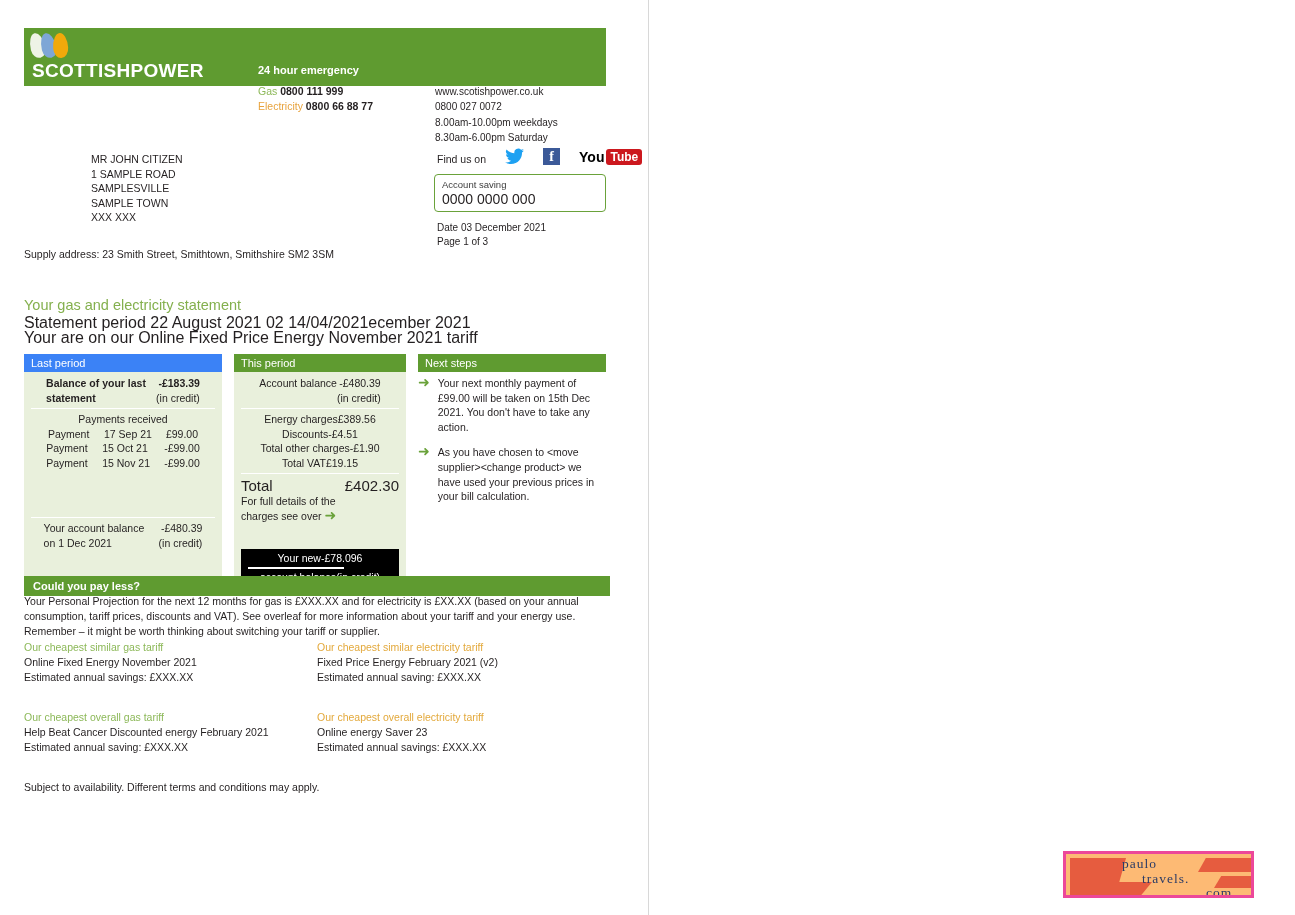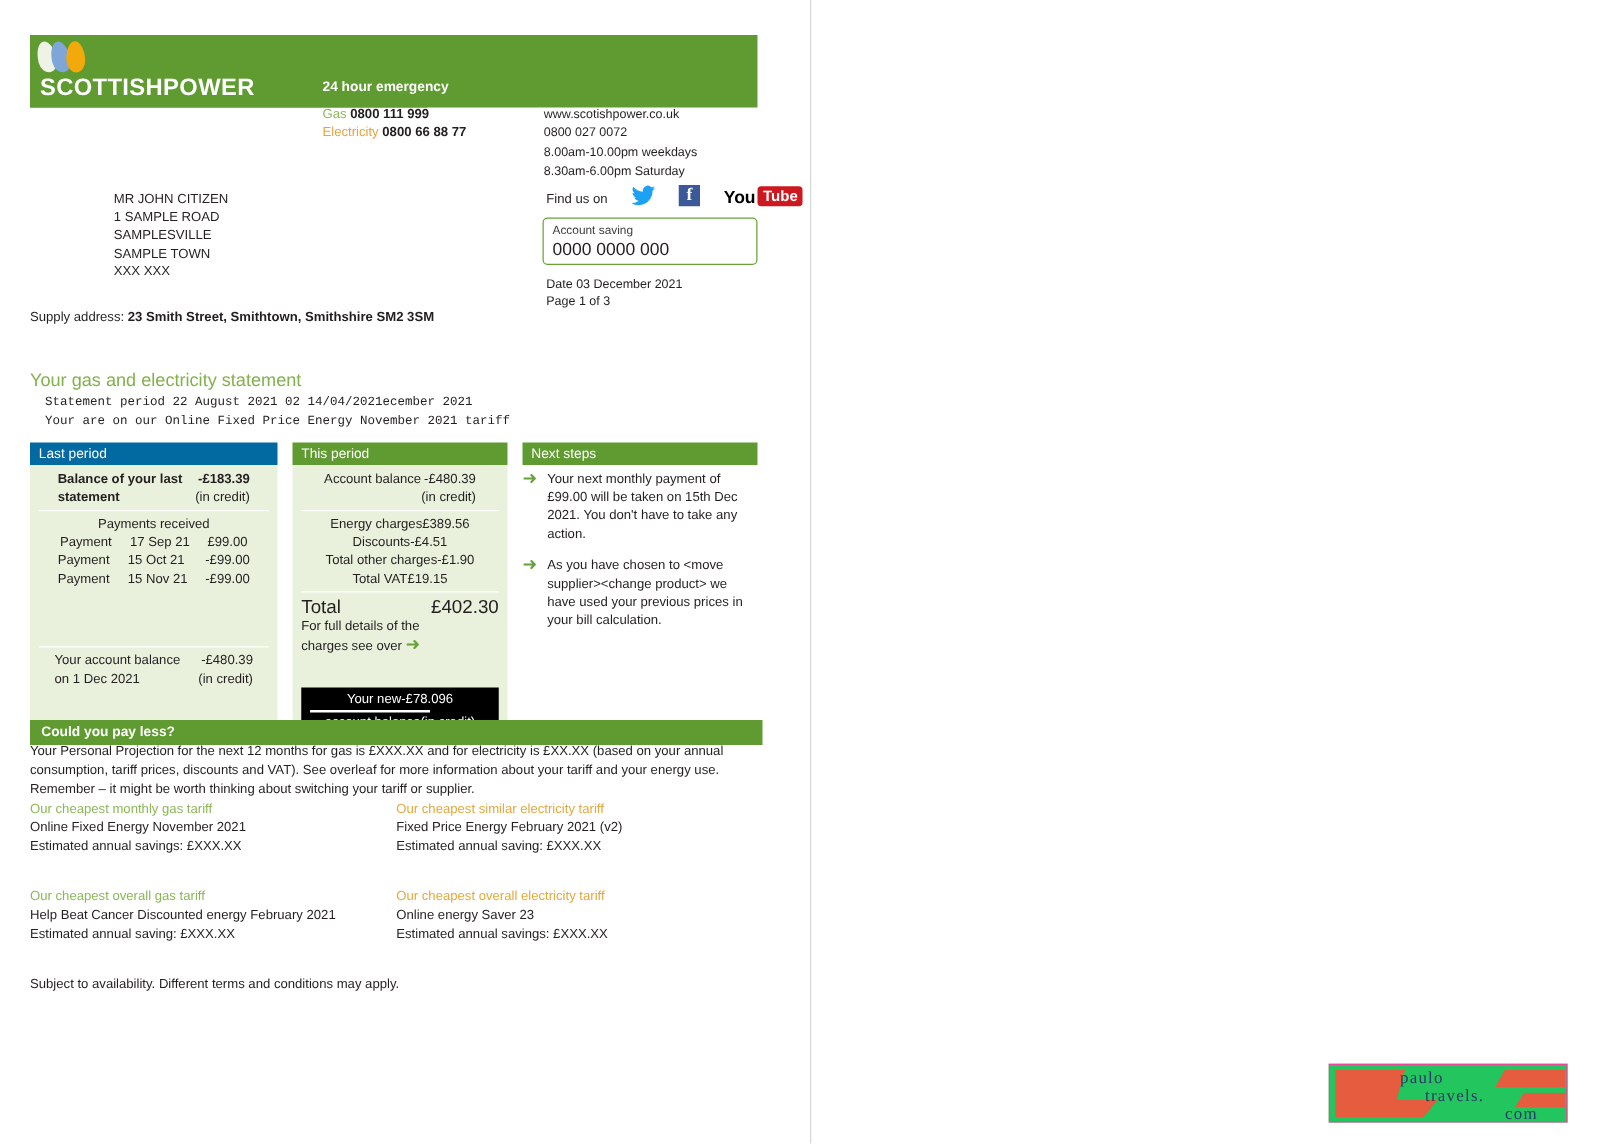--- a/index.html
+++ b/index.html
@@ -62,29 +62,29 @@
   .addr { position: absolute; left: 91px; top: 152px; font-size: 10.5px; line-height: 14.5px; }
   .acct-box {
     position: absolute; left: 434px; top: 174px; width: 172px; height: 38px;
     border: 1px solid #6aa23a; border-radius: 4px; padding: 4px 7px;
   }
   .acct-lbl { font-size: 9.5px; color: #3d3d3d; }
   .acct-val { font-size: 14px; margin-top: 1px; }
   .datebox { position: absolute; left: 437px; top: 221px; font-size: 10px; line-height: 14px; }
 
   .supply { position: absolute; left: 24px; top: 248px; font-size: 10.5px; }
-  .supply b { font-weight: bold; margin-top: 32px; }
+  .supply b { font-weight: normal; margin-top: 32px; }
 
   .stmt-h { position: absolute; left: 24px; top: 297px; font-size: 14.5px; color: #84b04e; }
-  .stmt-sub { position: absolute; left: 36px; top: 316px; font-size: 10px; line-height: 14.5px; font-family: Liberation Mono, monospace; }
+  .stmt-sub { position: absolute; left: 24px; top: 316px; font-size: 16px; line-height: 14.5px; }
 
   
   .col { position: absolute; }
   .col-hd { font-size: 11px; padding: 3px 7px; color: #fff; }
-  .hd-pale { background: #0369a1; color: #ffffff; }
+  .hd-pale { background: #3b82f6; color: #ffffff; }
   .hd-green { background: #5f9b30; }
   .col-body { background: #e9f0dc; padding: 4px 7px 7px 7px; }
   .row { display: flex; justify-content: center; font-size: 10.5px; line-height: 14.5px; }
   .row .lt { }
   .row .rt { text-align: right; white-space: nowrap; }
   .sep { border-top: 1px solid #ffffff; margin: 3px 0; }
 
   #col-last { left: 24px; top: 354px; width: 198px; }
   #col-last .col-body { min-height: 190px; }
   #col-this { left: 234px; top: 354px; width: 172px; }
@@ -109,21 +109,21 @@
   }
 
   .paylessbody { position: absolute; left: 24px; top: 594px; width: 586px; font-size: 10.5px; line-height: 15px; }
   .tariff-col-h { color: #8cb858; font-size: 10.5px; }
   .tariff-col-h.amber { color: #e3a93c; }
   .two { display: flex; }
   .two > div { width: 293px; }
 
   .wm {
     position: absolute; left: 1063px; top: 851px; width: 191px; height: 47px;
-    border: 1px solid #ec4899; background: #22c55e; overflow: hidden;
+    border: 3px solid #ec4899; background: #fdba74; overflow: hidden;
   }
   .wm-text {
     position: absolute; inset: 0; z-index: 2;
     font-family: "Liberation Serif", serif; color: #2a3b66;
     font-size: 13.5px; line-height: 14.5px; letter-spacing: 1px;
     padding-top: 3px;
   }
   .wm-text div:nth-child(1) { padding-left: 56px; }
   .wm-text div:nth-child(2) { padding-left: 76px; }
   .wm-text div:nth-child(3) { padding-left: 140px; }
@@ -304,21 +304,21 @@
         <span>As you have chosen to &lt;move supplier&gt;&lt;change product&gt; we have used your previous prices in your bill calculation.</span>
       </div>
     </div>
   </div>
 
   <div class="bar" style="left:24px; top:576px; width:586px;">Could you pay less?</div>
   <div class="paylessbody">
     <div>Your Personal Projection for the next 12 months for gas is £XXX.XX and for electricity is £XX.XX (based on your annual consumption, tariff prices, discounts and VAT). See overleaf for more information about your tariff and your energy use. Remember – it might be worth thinking about switching your tariff or supplier.</div>
     <div class="two" style="margin-top:1px;">
       <div>
-        <div class="tariff-col-h">Our cheapest monthly gas tariff</div>
+        <div class="tariff-col-h">Our cheapest similar gas tariff</div>
         <div>Online Fixed Energy November 2021</div>
         <div>Estimated annual savings: £XXX.XX</div>
       </div>
       <div>
         <div class="tariff-col-h amber">Our cheapest similar electricity tariff</div>
         <div>Fixed Price Energy February 2021 (v2)</div>
         <div>Estimated annual saving: £XXX.XX</div>
       </div>
     </div>
     <div class="two" style="margin-top:25px;">

